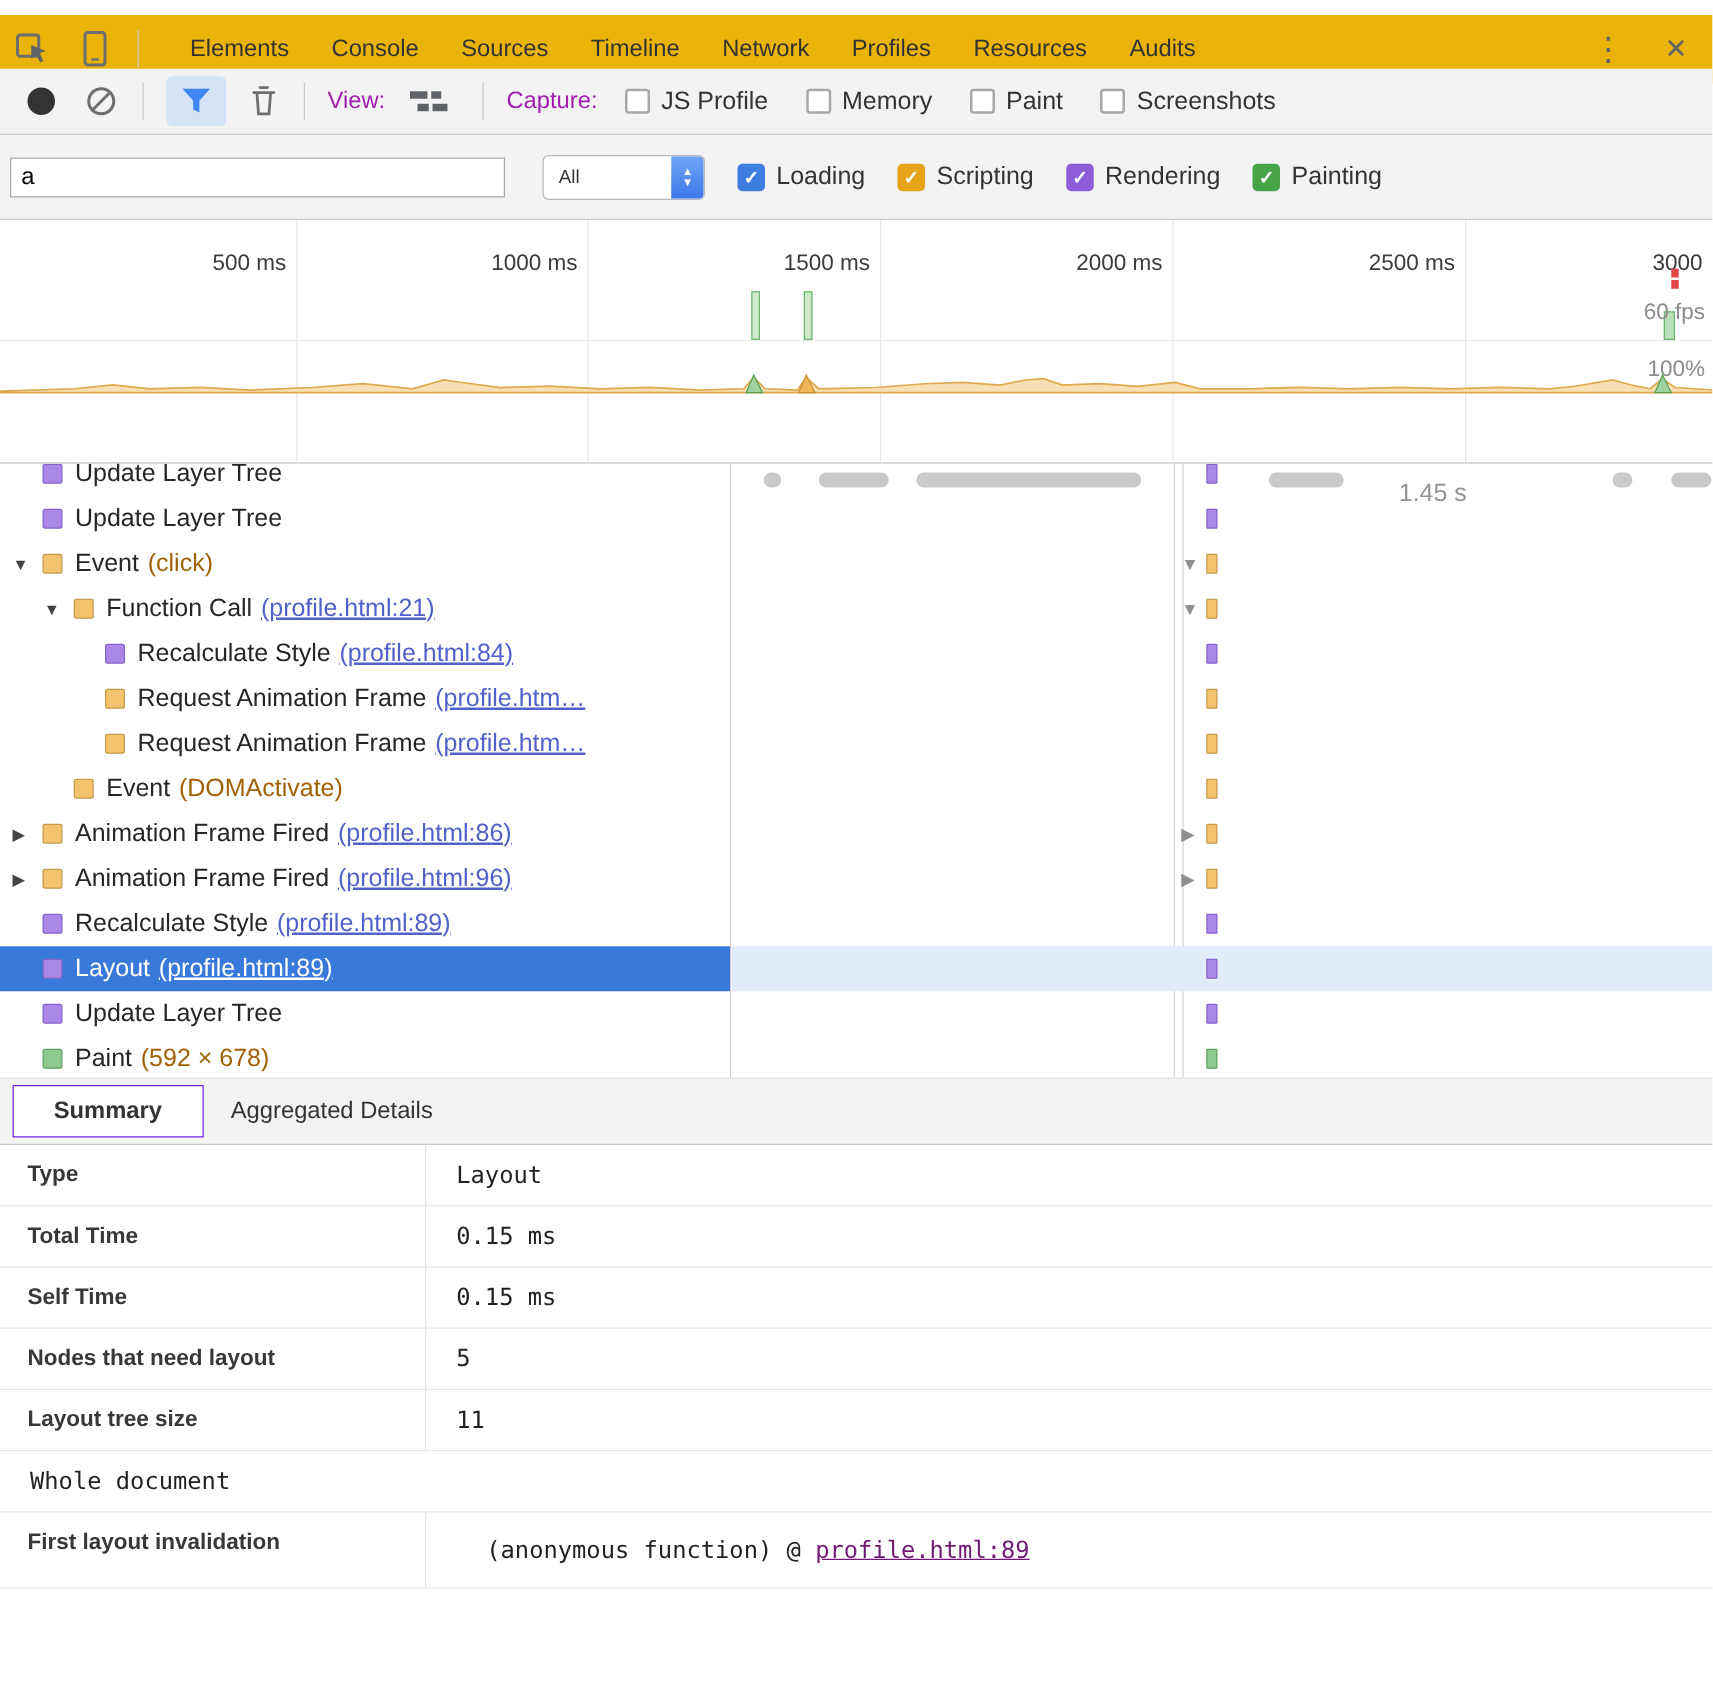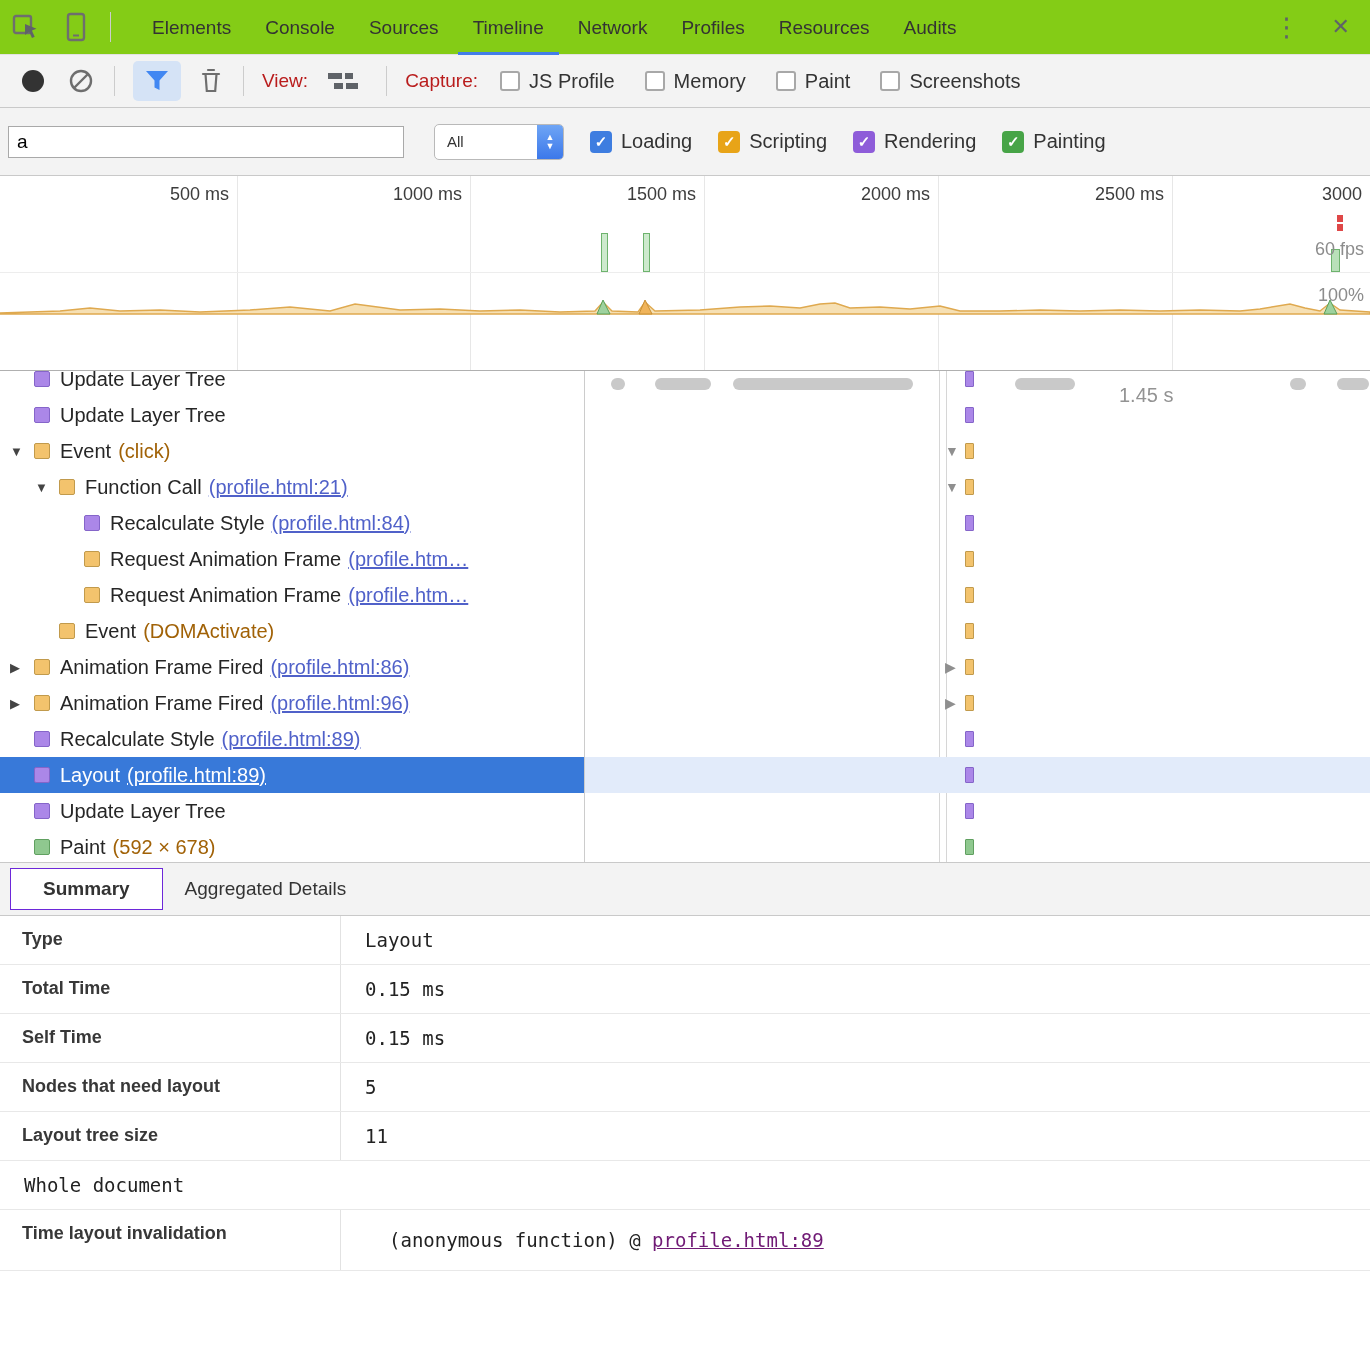--- a/index.html
+++ b/index.html
@@ -4,38 +4,38 @@
 <style>
   html,body { margin:0; padding:0; }
   body {
     width:1370px; height:1356px; overflow:hidden; position:relative;
     background:#fff; color:#333;
     font-family:"Liberation Sans", sans-serif;
   }
   .devtools { position:absolute; inset:0; }
 
   
-  .tabbar { position:absolute; left:0; top:0; width:100%; height:55px; background:#84cc16;
+  .tabbar { position:absolute; left:0; top:12px; width:100%; height:55px; background:#eab308;
     border-bottom:1px solid #e2e2e2; display:flex; align-items:center; box-sizing:border-box; }
   .icon-btn { height:44px; display:flex; align-items:center; justify-content:center; padding:0 10px; }
   .vsep { width:1px; height:30px; background:#ccc; margin:0 10px; flex:none; }
   .tabs { display:flex; align-items:center; height:55px; margin-left:14px; }
   .tab { padding:0 17px; height:55px; line-height:55px; font-size:19px; color:#333; position:relative; cursor:default; white-space:nowrap; }
   .tab.active::after { content:""; position:absolute; left:2px; right:2px; bottom:0; height:3px; background:#437de8; }
   .spacer { flex:1; }
   .more-glyph { font-size:26px; color:#5f6368; padding:0 18px; }
   .close-glyph { font-size:22px; color:#5f6368; padding:0 14px; margin-right:6px; }
 
   
   .toolbar { position:absolute; top:55px; height:53px; width:100%; background:#f3f3f3;
     border-bottom:1px solid #c9c9c9; display:flex; align-items:center; box-sizing:border-box; }
   .record-dot { width:22px; height:22px; border-radius:50%; background:#333; margin:0 14px 0 22px; flex:none; }
   .filter-btn { width:48px; height:40px; background:#d5e3f6; border-radius:5px; display:flex;
     align-items:center; justify-content:center; margin:0 8px; flex:none; }
-  .tb-label { font-size:19px; color:#b91c1c; margin:0 8px; white-space:nowrap; }
+  .tb-label { font-size:19px; color:#a21caf; margin:0 8px; white-space:nowrap; }
   .cap-opt { display:flex; align-items:center; margin-right:30px; cursor:default; }
   .cbx { width:20px; height:20px; border:2px solid #a8a8a8; border-radius:3px; background:#fff;
     box-sizing:border-box; display:inline-flex; align-items:center; justify-content:center; flex:none; }
   .cbx.on { border:none; width:22px; height:22px; color:#fff; font-size:15px; font-weight:bold; border-radius:4px; }
   .cap-lbl { font-size:20px; margin-left:9px; }
 
   
   .filterrow { position:absolute; top:108px; height:68px; width:100%; background:#f3f3f3;
     border-bottom:1px solid #c9c9c9; display:flex; align-items:center; box-sizing:border-box; }
   .filter-input { width:378px; height:30px; margin-left:8px; border:1px solid #a9a9a9; font-size:19px;
@@ -46,21 +46,21 @@
   .stepper { width:26px; height:34px; background:linear-gradient(#6fa5f5,#3c78ea); display:flex;
     flex-direction:column; align-items:center; justify-content:center; color:#fff; flex:none; }
   .stepper span { font-size:9px; line-height:9px; }
   .cat-opt { display:flex; align-items:center; margin-left:26px; cursor:default; }
   .cat-lbl { font-size:20px; margin-left:9px; }
 
   
   .overview { position:absolute; top:176px; height:195px; width:100%; background:#fff;
     border-bottom:1px solid #b0b0b0; box-sizing:border-box; overflow:hidden; }
   .gridline { position:absolute; top:0; bottom:0; width:1px; background:#e7e7e7; }
-  .tick-label { position:absolute; top:8px; width:150px; text-align:right; font-size:18px; color:#3c3c3c; }
+  .tick-label { position:absolute; top:24px; width:150px; text-align:right; font-size:18px; color:#3c3c3c; }
   .hline { position:absolute; left:0; right:0; height:1px; background:#ededed; }
   .frame-bar { position:absolute; width:7px; height:39px; top:57px; background:#cdeacd;
     border:1px solid #6db36d; box-sizing:border-box; }
   .fps-label { position:absolute; right:6px; top:63px; font-size:18px; color:#8c8c8c; }
   .pct-label { position:absolute; right:6px; top:109px; font-size:18px; color:#8c8c8c; }
   .red-mark { position:absolute; width:6px; height:7px; background:#df4747; left:1337px; }
   .green-right { position:absolute; width:9px; height:23px; top:73px; left:1331px; background:#b9e0b9;
     border:1px solid #6db36d; box-sizing:border-box; }
   .cpu-svg { position:absolute; left:0; top:101px; }
 
@@ -426,19 +426,19 @@
           <div class="sum-val">5</div>
         </div>
         <div class="sum-row">
           <div class="sum-key">Layout tree size</div>
           <div class="sum-val">11</div>
         </div>
         <div class="sum-row">
           <div class="sum-val">Whole document</div>
         </div>
         <div class="sum-row">
-          <div class="sum-key">Time layout invalidation</div>
+          <div class="sum-key">First layout invalidation</div>
           <div class="sum-val stack">(anonymous function) @ <a class="vlink">profile.html:89</a></div>
         </div>
       </div>
   </div>
 
 </div>
 
 </body></html>

